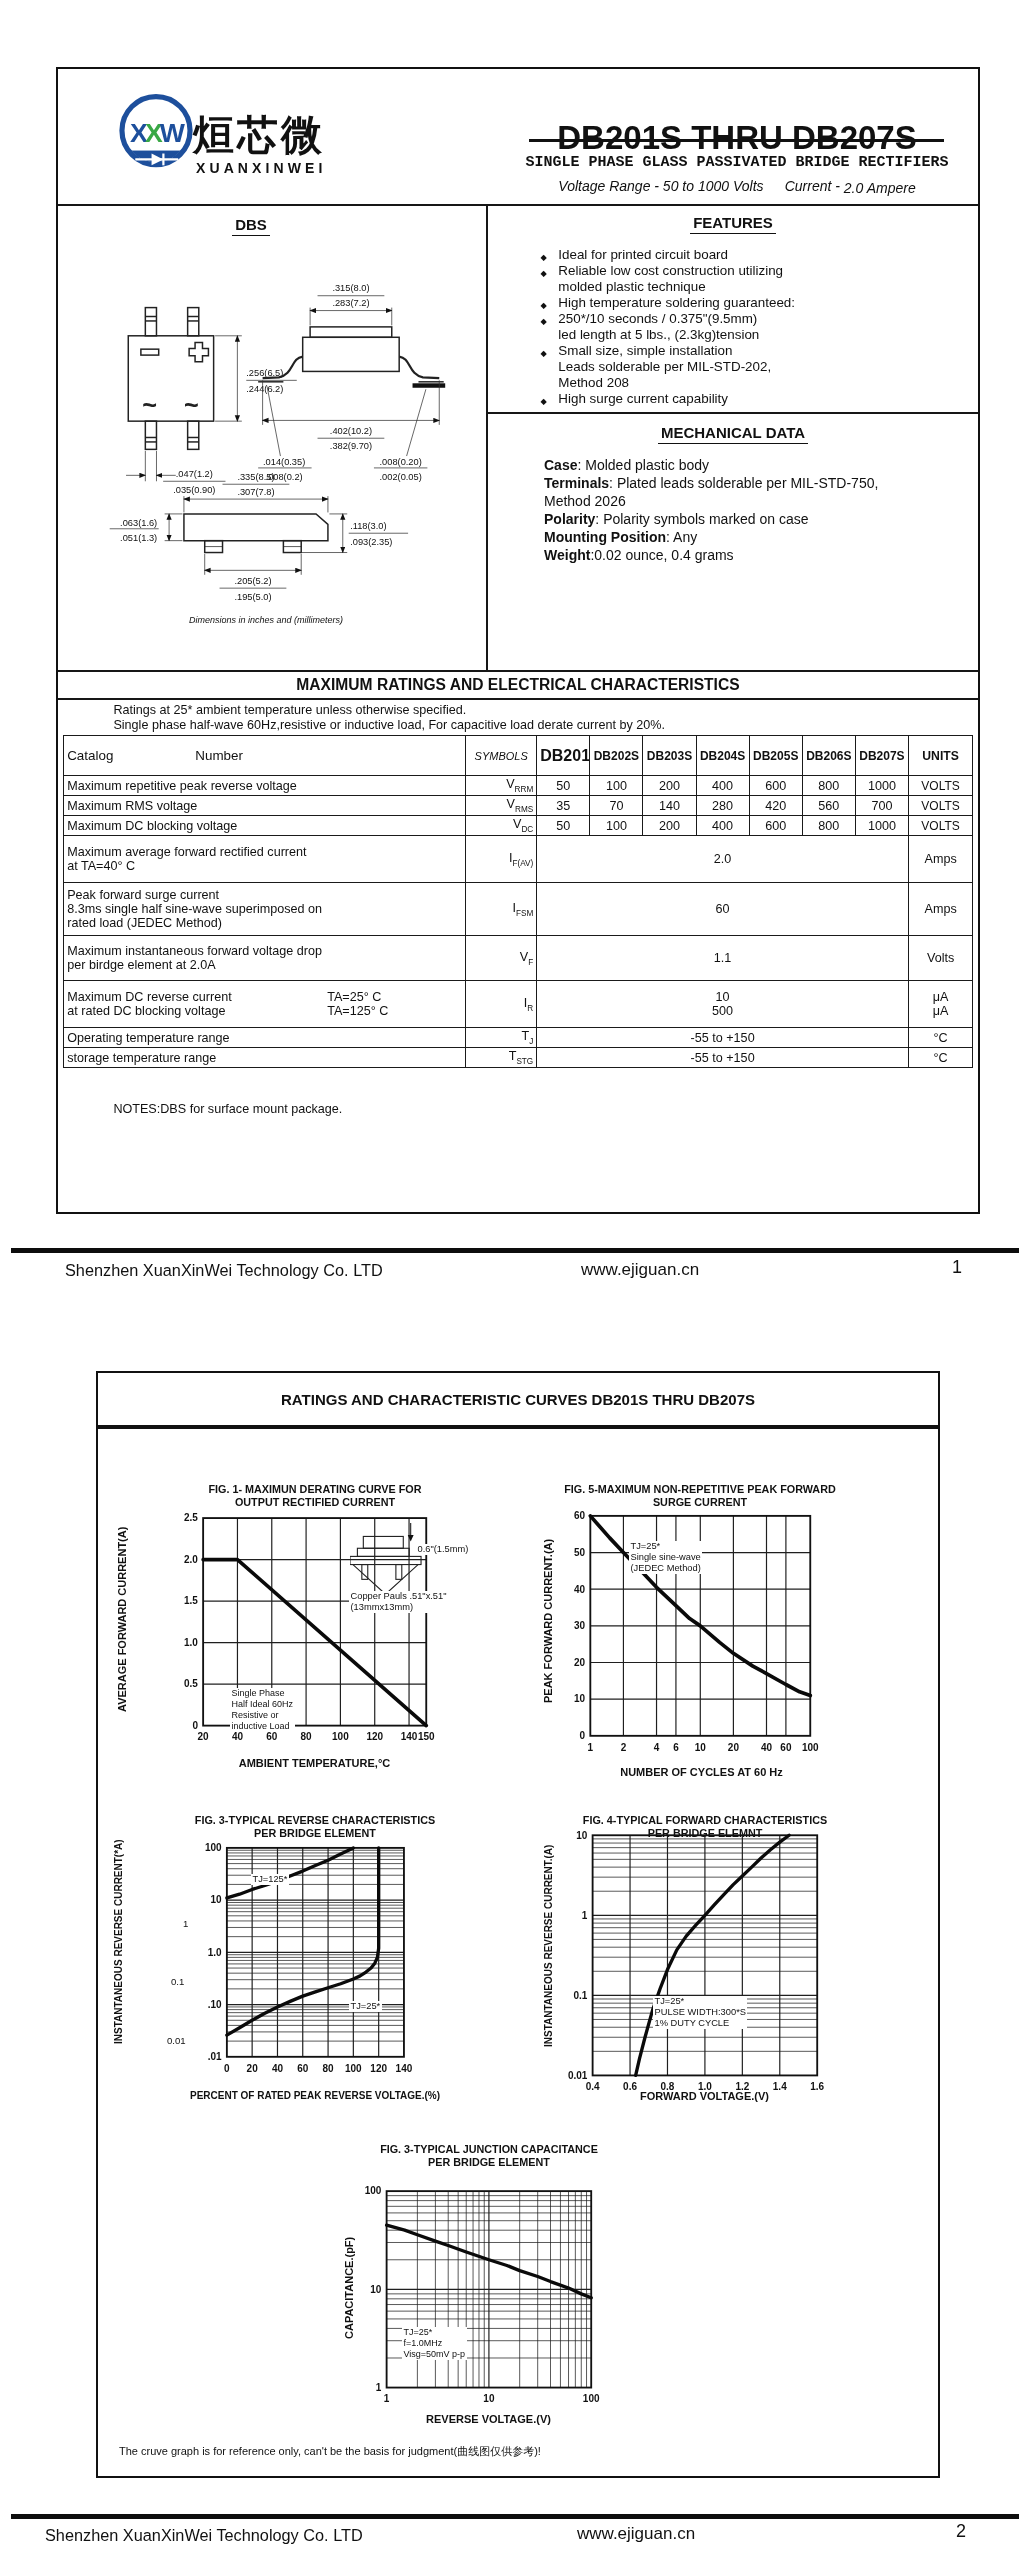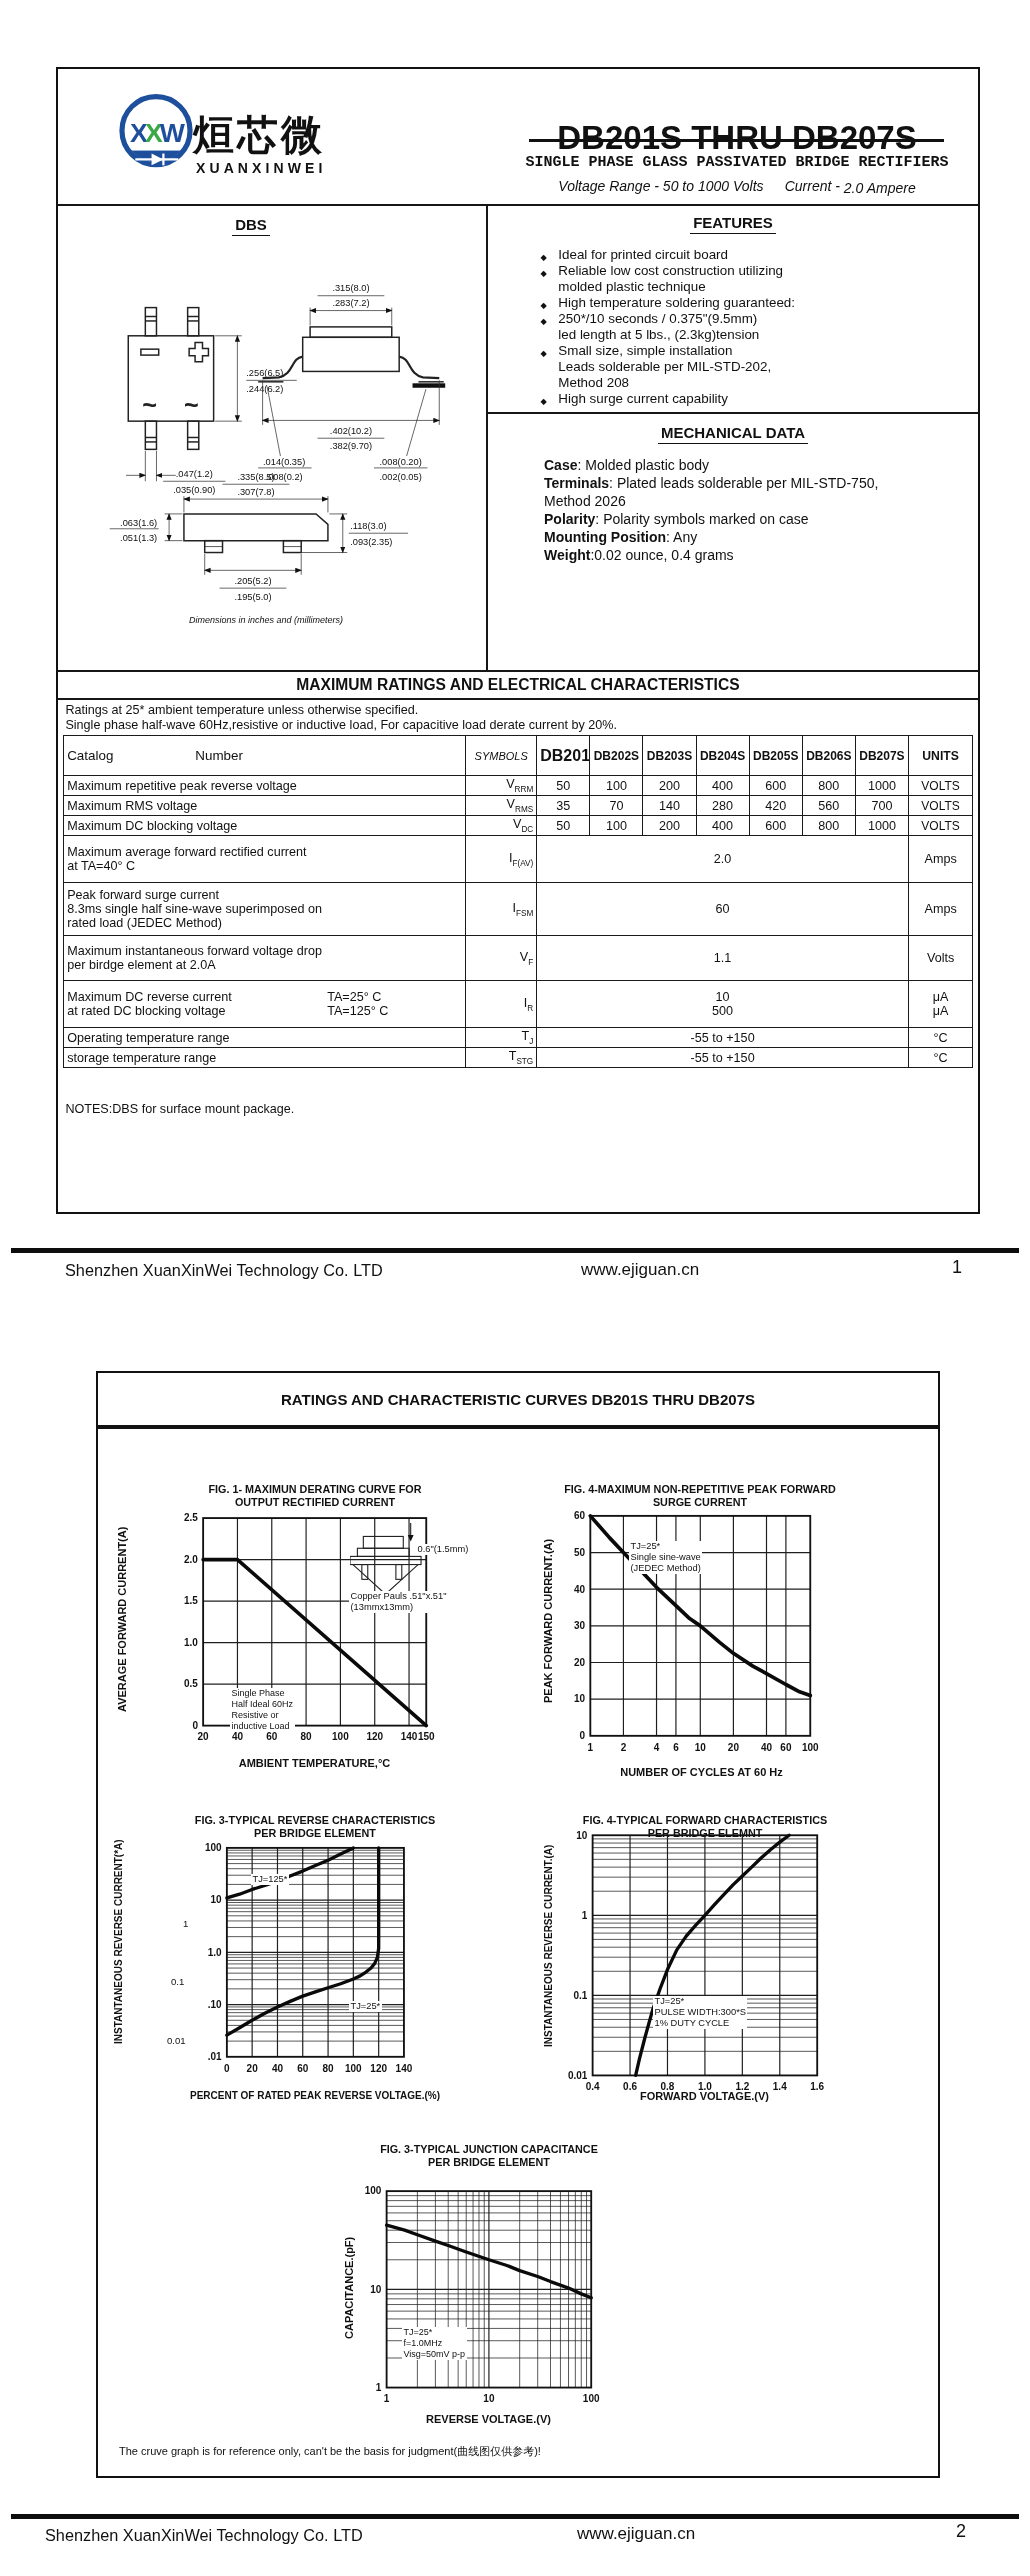--- a/index.html
+++ b/index.html
@@ -22,21 +22,21 @@
   .en-name{font-size:14px;font-weight:600;letter-spacing:4.1px;}
   
   .sec-title{font-size:15px;font-weight:700;text-align:center;}
   .sec-title span{border-bottom:1.5px solid #111;padding:0 3px 1.5px 3px;}
   .feat-line{position:relative;padding-left:19.3px;font-size:13.4px;line-height:16px;}
   .feat-line .blt{position:absolute;left:1.5px;top:3px;font-size:8.2px;}
   .mech-line{font-size:14px;line-height:18px;}
   .pkg-caption{font-size:9px;font-style:italic;text-align:center;}
   
   .ratings-title{font-size:15.6px;font-weight:700;text-align:center;}
-  .cond{font-size:12.6px;line-height:15px;}
+  .cond{font-size:12.6px;line-height:15px;margin-left:48px;}
   table.ratings{border-collapse:collapse;table-layout:fixed;}
   table.ratings td{border:1.5px solid #1a1a1a;font-size:12.6px;padding:0 3px;overflow:hidden;vertical-align:middle;}
   table.ratings .val{text-align:center;}
   table.ratings .sym{text-align:right;}
   table.ratings sub{font-size:8.2px;}
   .lbl-main{display:inline-block;width:260px;}
   
   .foot-company{font-size:16.3px;}
   .foot-site{font-size:17px;}
   .foot-page{font-size:18px;}
@@ -426,21 +426,21 @@
       <div class="ann">(13mmx13mm)</div>
     </div>
     <div class="abs" style="left:132px;top:315px;">
       <div class="ann" style="font-size:9px">Single Phase</div>
       <div class="ann" style="font-size:9px">Half Ideal 60Hz</div>
       <div class="ann" style="font-size:9px">Resistive or</div>
       <div class="ann" style="font-size:9px">inductive Load</div>
     </div>
 
     <div class="abs fig-title" style="left:461px;top:110px;width:282px;">
-      <div>FIG. 4-MAXIMUM NON-REPETITIVE PEAK FORWARD</div>
+      <div>FIG. 5-MAXIMUM NON-REPETITIVE PEAK FORWARD</div>
       <div>SURGE CURRENT</div>
     </div>
     <div class="abs ylab" style="left:444px;top:330px;">PEAK FORWARD CURRENT.(A)</div>
     <svg class="abs chart" style="left:461px;top:134px;" width="270" height="254" viewBox="0 0 364 343">
         <g stroke="#1f1f1f">
           <line x1="86.7" x2="86.7" y1="12" y2="309" stroke-width="1.6"></line>
           <line x1="131.4" x2="131.4" y1="12" y2="309" stroke-width="1.6"></line>
           <line x1="157.6" x2="157.6" y1="12" y2="309" stroke-width="1.6"></line>
           <line x1="190.5" x2="190.5" y1="12" y2="309" stroke-width="1.6"></line>
           <line x1="235.2" x2="235.2" y1="12" y2="309" stroke-width="1.6"></line>

